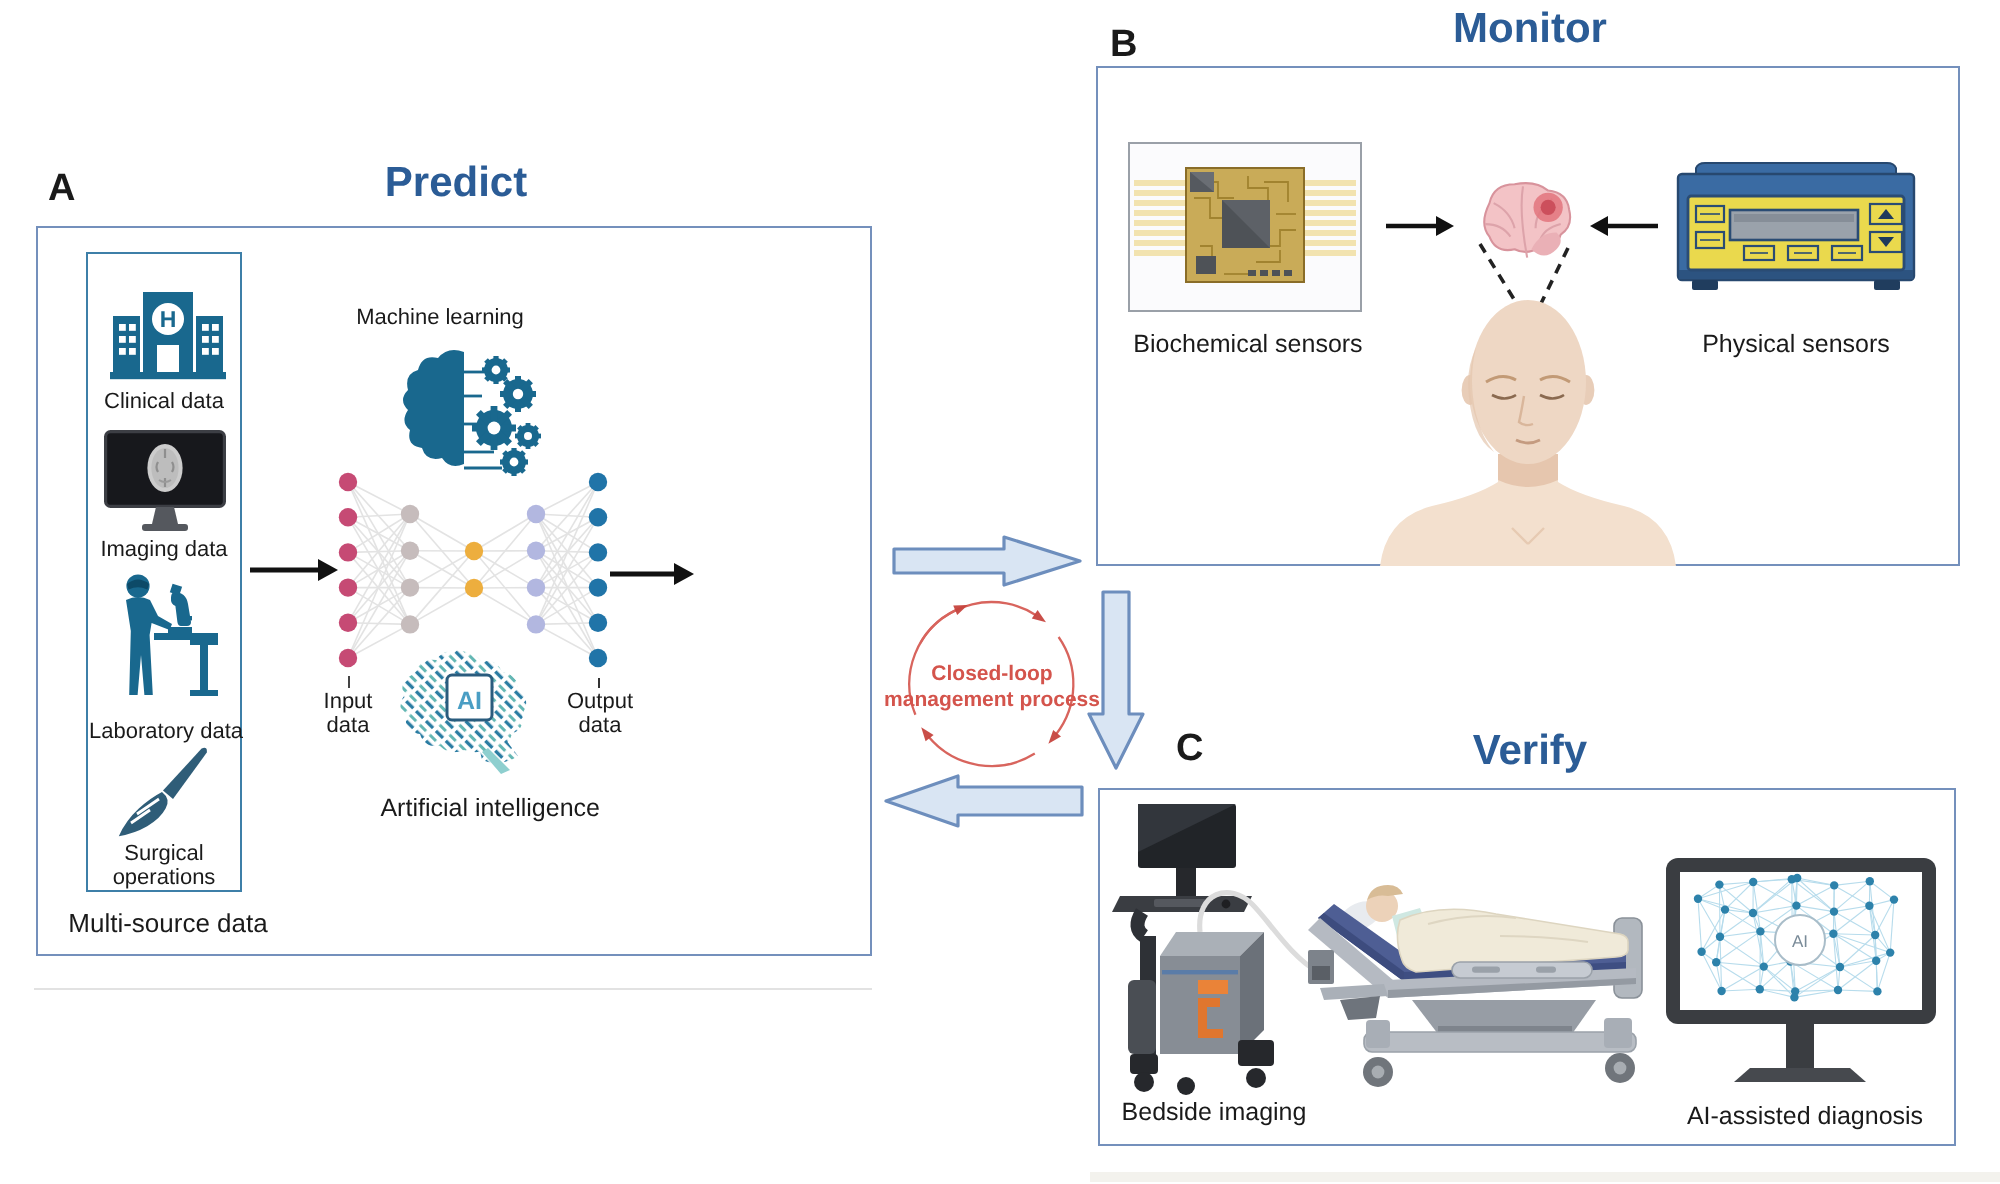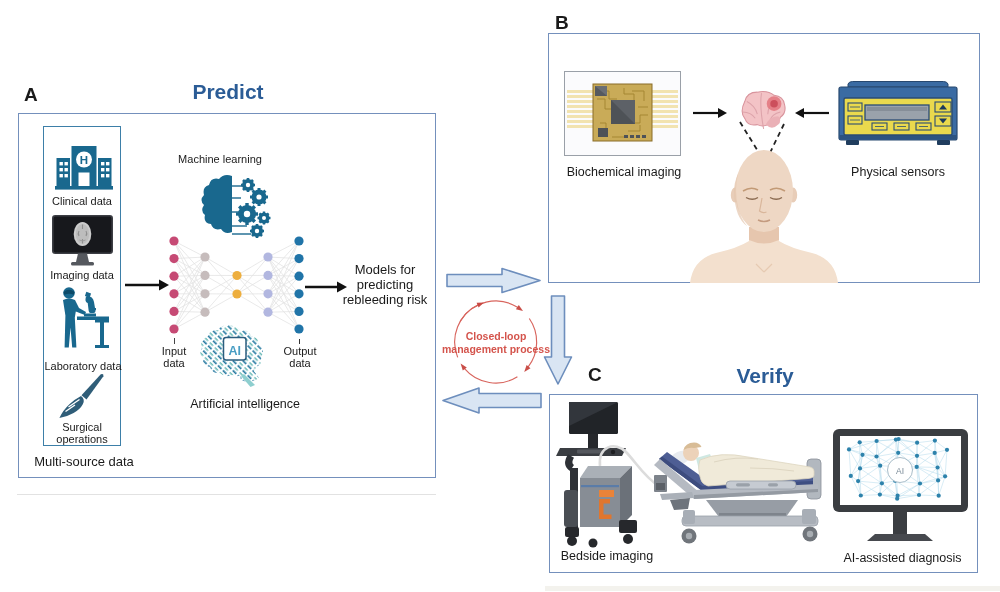--- a/index.html
+++ b/index.html
@@ -264,21 +264,20 @@
     <path d="M45 49 l11 11 l-4.5 2 l-9.5 -11z" fill="#8ecfcf"></path>
     <rect x="24.5" y="12.5" width="22.5" height="22.5" rx="2.5" fill="#fff" stroke="#2a5c7e" stroke-width="1.5"></rect>
     <text x="35.7" y="29.5" font-size="12.5" font-weight="bold" fill="#4a9ec4" text-anchor="middle" font-family="Liberation Sans,sans-serif">AI</text>
   </svg>
   <div class="abs lbl2" style="left:168px;top:397px;width:132px;font-size:12.5px;text-align:right;">Artificial intelligence</div>
 
   <svg class="abs" style="left:304px;top:279px;" width="44" height="16" viewBox="0 0 44 16">
     <line x1="1" y1="8" x2="34" y2="8" stroke="#111" stroke-width="2.4"></line>
     <polygon points="33,2.5 43,8 33,13.5" fill="#111"></polygon>
   </svg>
-  <div class="abs lbl2" style="left:330px;top:262px;width:110px;font-size:13px;line-height:15px;">Models for<br>predicting<br>rebleeding risk</div>
 
   <svg class="abs" style="left:438px;top:260px;" width="140" height="160" viewBox="0 0 140 160">
     <g fill="#d9e5f3" stroke="#6d8ebd" stroke-width="1.6" stroke-linejoin="round">
       <polygon points="9,14.5 64,14.5 64,8.5 102,20.5 64,32.5 64,26.5 9,26.5"></polygon>
       <polygon points="113.5,36 126.5,36 126.5,97 133.5,97 120,124 106.5,97 113.5,97"></polygon>
       <polygon points="103,133.5 103,147.5 41,147.5 41,153 5,140.5 41,128 41,133.5"></polygon>
     </g>
     <g fill="none" stroke="#d4544c" stroke-width="1.15" opacity="0.9">
         <path d="M 22.2 61.5 A 41.0 41.0 0 0 1 80.0 47.6"></path>
         <path d="M 91.3 58.5 A 41.0 41.0 0 0 1 90.0 107.2"></path>
@@ -290,20 +289,21 @@
         <polygon points="86.2,111.9 92.5,108.2 88.6,105.0"></polygon>
         <polygon points="22.6,103.6 24.8,110.6 28.8,107.5"></polygon>
         <polygon points="45.9,42.5 38.6,42.8 40.6,47.5"></polygon>
       </g>
     <text x="58" y="80" font-size="10.5" font-weight="bold" fill="#d4544c" text-anchor="middle" font-family="Liberation Sans,sans-serif">Closed-loop</text>
     <text x="58" y="93" font-size="10.5" font-weight="bold" fill="#d4544c" text-anchor="middle" font-family="Liberation Sans,sans-serif">management process</text>
   </svg>
 
   <div class="panel" style="left:548px;top:33px;width:430px;height:248px;"></div>
   <div class="abs ltr" style="left:555px;top:12px;">B</div>
+  <div class="abs ttl" style="left:655px;top:3px;width:220px;text-align:center;">Monitor</div>
 
   <svg class="abs" style="left:564px;top:71px;" width="117" height="85" viewBox="0 0 117 85">
     <rect x="0.5" y="0.5" width="116" height="84" fill="#fbfbfd" stroke="#9aa0a8" stroke-width="1"></rect>
     <g fill="#f2e3b0">
       <rect x="3" y="19" width="27" height="3"></rect>
         <rect x="3" y="24" width="27" height="3"></rect>
       <rect x="3" y="29" width="27" height="3"></rect>
         <rect x="3" y="34" width="27" height="3"></rect>
       <rect x="3" y="39" width="27" height="3"></rect>
         <rect x="3" y="44" width="27" height="3"></rect>
@@ -335,21 +335,21 @@
     <rect x="47" y="29" width="24" height="24" fill="#4e5257"></rect>
     <path d="M47 29 l24 24 l0 -24 z" fill="#5d6167"></path>
     <rect x="34" y="57" width="10" height="9" fill="#4e5257"></rect>
     <g fill="#4e5257">
       <rect x="60" y="64" width="4" height="3"></rect>
         <rect x="66" y="64" width="4" height="3"></rect>
       <rect x="72" y="64" width="4" height="3"></rect>
         <rect x="78" y="64" width="4" height="3"></rect>
     </g>
   </svg>
-  <div class="abs lbl2" style="left:554px;top:165px;width:140px;font-size:12.5px;">Biochemical imaging</div>
+  <div class="abs lbl2" style="left:554px;top:165px;width:140px;font-size:12.5px;">Biochemical sensors</div>
 
   <svg class="abs" style="left:692px;top:106px;" width="36" height="14" viewBox="0 0 36 14">
     <line x1="1" y1="7" x2="27" y2="7" stroke="#111" stroke-width="2.2"></line>
     <polygon points="26,2 35,7 26,12" fill="#111"></polygon>
   </svg>
   <svg class="abs" style="left:794px;top:106px;" width="36" height="14" viewBox="0 0 36 14">
     <line x1="35" y1="7" x2="9" y2="7" stroke="#111" stroke-width="2.2"></line>
     <polygon points="10,2 1,7 10,12" fill="#111"></polygon>
   </svg>
 

